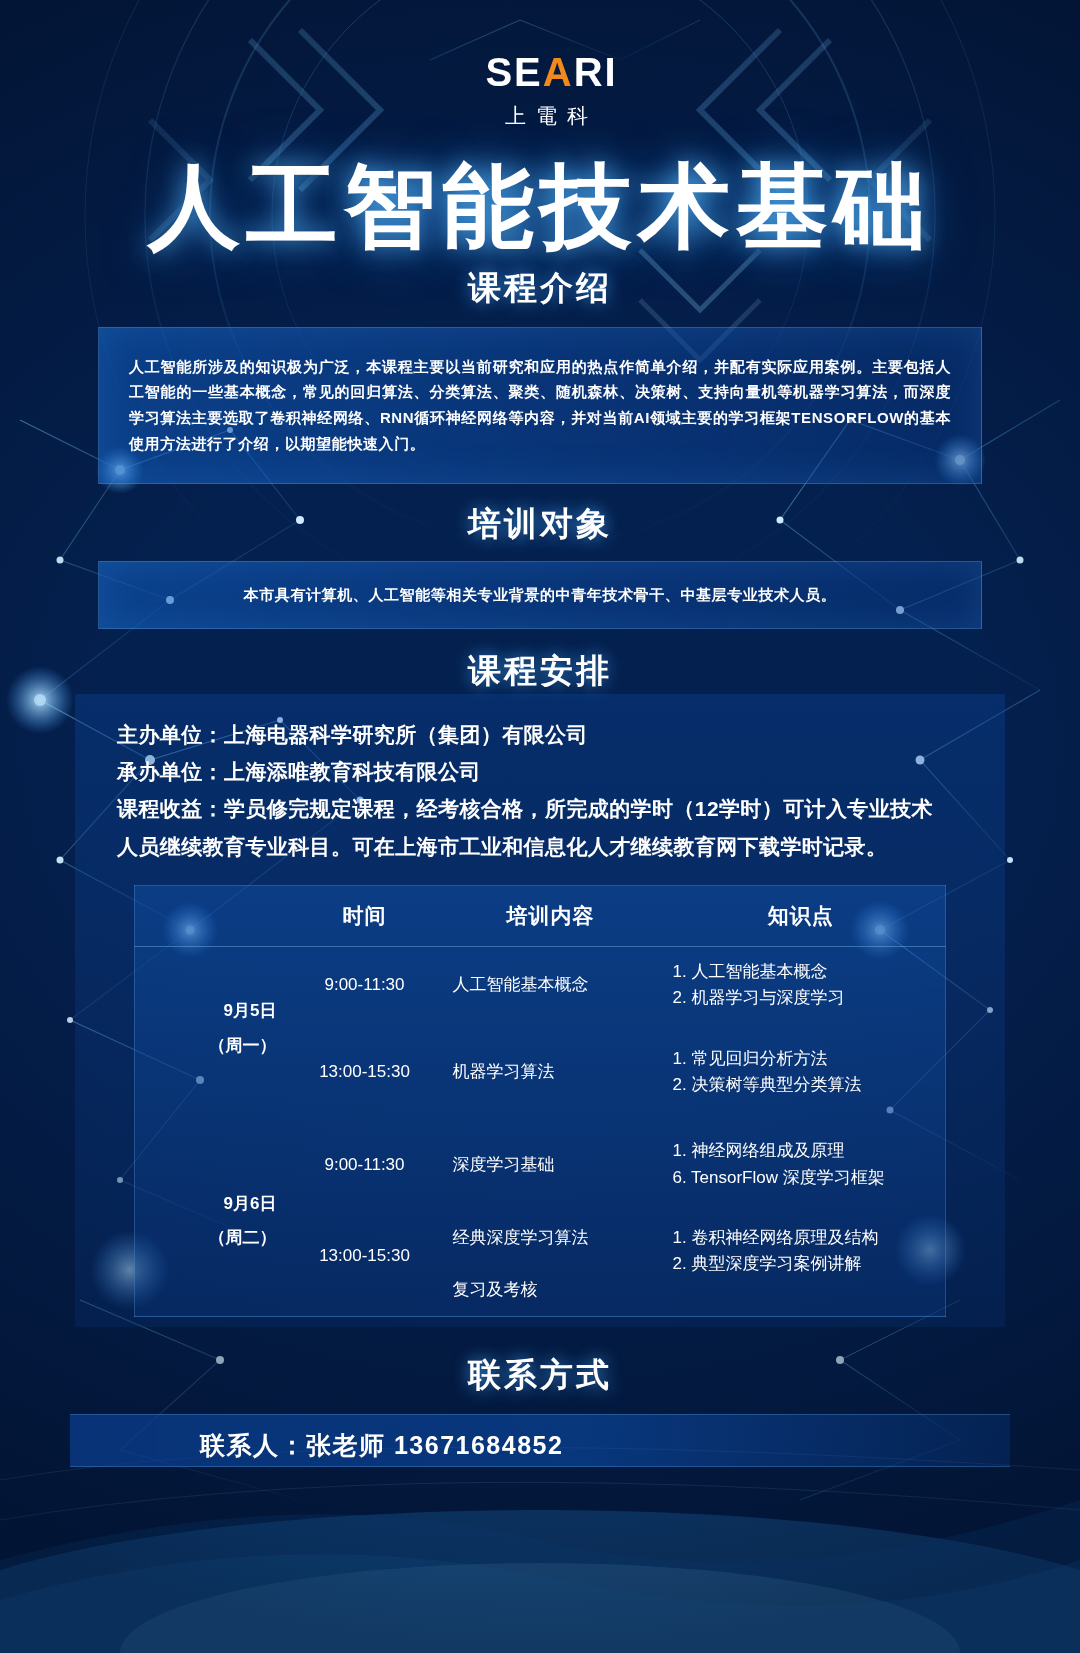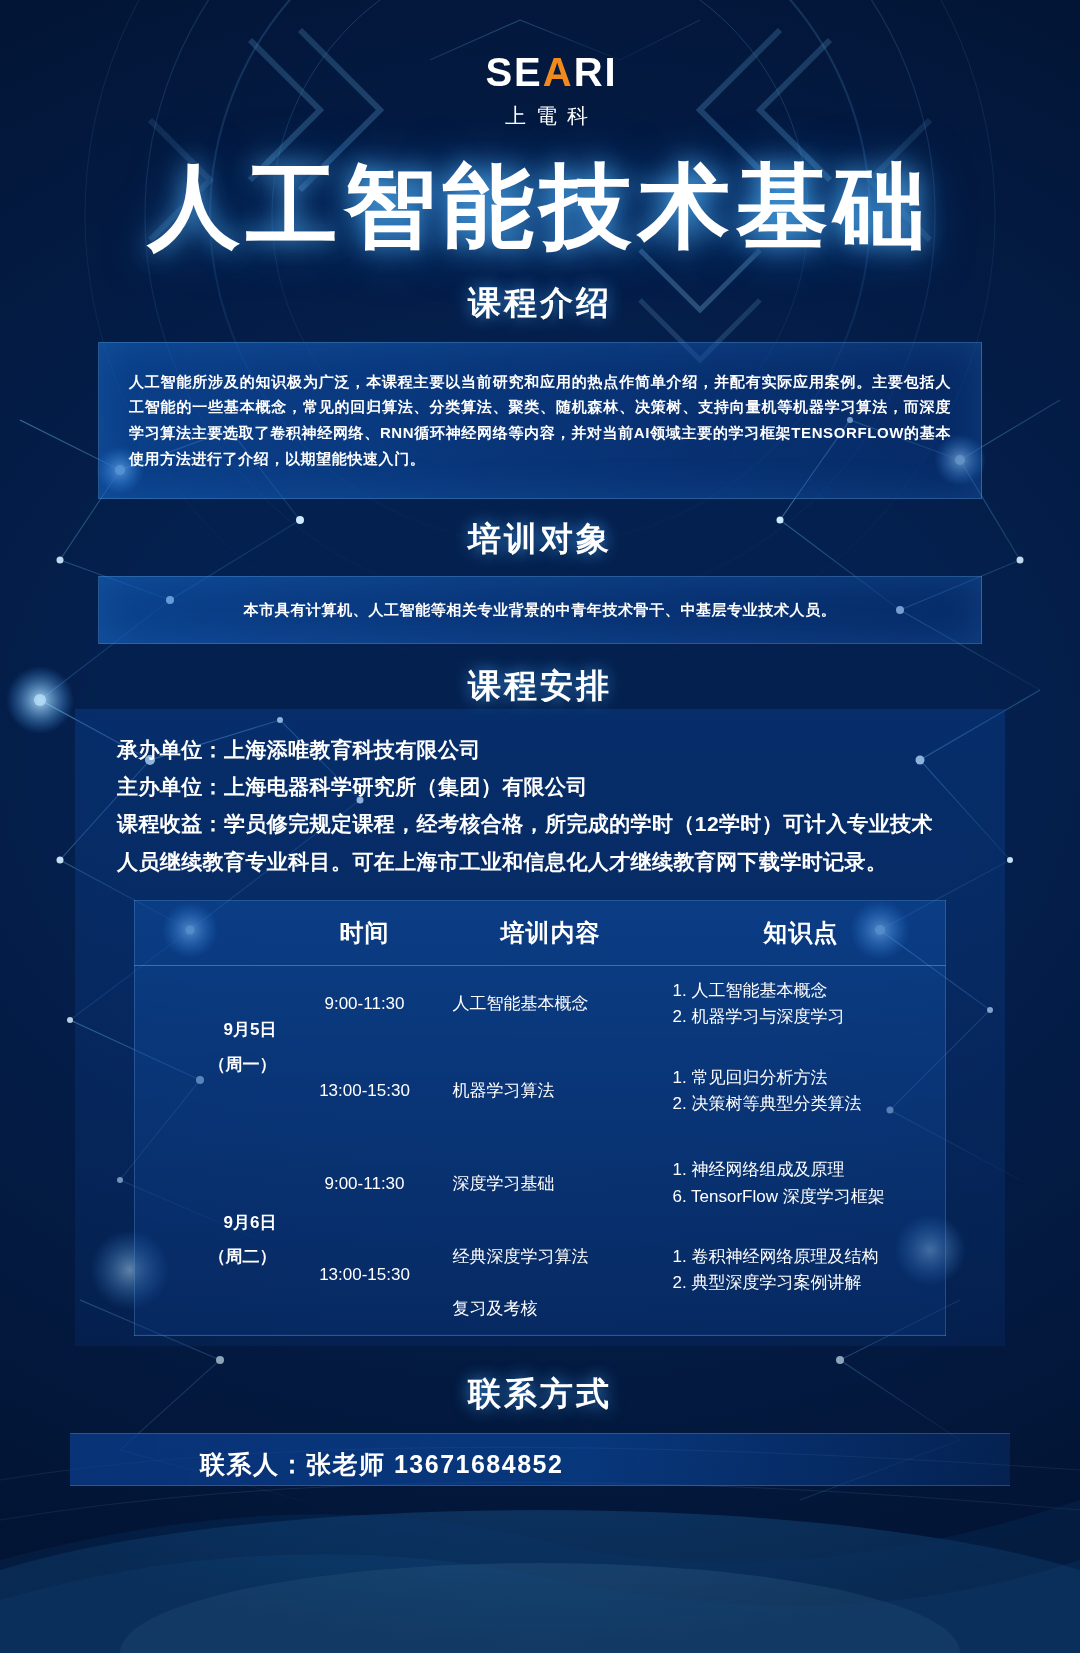--- a/index.html
+++ b/index.html
@@ -115,21 +115,21 @@
 
   .panel p, .panel .line {
     font-size: 15px;
     line-height: 1.72;
     font-weight: bold;
     color: #ffffff;
     letter-spacing: 0.6px;
     text-align: justify;
   }
 
-  .intro-wrap { margin-top: 26px; }
+  .intro-wrap { margin-top: 11px; }
   .audience-wrap { margin-top: 18px; }
 
   .audience-panel {
     padding: 20px 30px;
   }
   .audience-panel .line { text-align: center; }
 
   
   .arrange-wrap { margin-top: 20px; }
   .arrange-block {
@@ -148,21 +148,21 @@
 
   
   .schedule {
     width: 812px;
     margin: 20px auto 0 auto;
     border-collapse: collapse;
     background: linear-gradient(180deg, rgba(18,88,180,0.40) 0%, rgba(10,56,128,0.34) 100%);
     border: 1px solid rgba(130,205,255,0.22);
   }
   .schedule th {
-    font-size: 24px;
+    font-size: 21px;
     font-weight: bold;
     padding: 16px 8px;
     color: #ffffff;
     letter-spacing: 1px;
     border-bottom: 1px solid rgba(150,215,255,0.35);
     margin-top: 43px;
   }
   .schedule td {
     font-size: 17px;
     color: #ffffff;
@@ -326,22 +326,22 @@
     <div class="audience-wrap">
       <div class="section-heading">培训对象</div>
       <div class="panel audience-panel" style="margin-top:14px;">
         <div class="line">本市具有计算机、人工智能等相关专业背景的中青年技术骨干、中基层专业技术人员。</div>
       </div>
     </div>
 
     <div class="arrange-wrap">
       <div class="section-heading">课程安排</div>
       <div class="arrange-block">
+        <div class="arrange-line">主办单位：上海电器科学研究所（集团）有限公司</div>
         <div class="arrange-line">承办单位：上海添唯教育科技有限公司</div>
-        <div class="arrange-line">主办单位：上海电器科学研究所（集团）有限公司</div>
         <div class="arrange-line">课程收益：学员修完规定课程，经考核合格，所完成的学时（12学时）可计入专业技术</div>
         <div class="arrange-line">人员继续教育专业科目。可在上海市工业和信息化人才继续教育网下载学时记录。</div>
 
         <table class="schedule">
           <thead>
             <tr>
               <th class="col-date"></th>
               <th class="col-time">时间</th>
               <th class="col-topic" style="text-align:center;padding-left:0;">培训内容</th>
               <th class="col-points" style="text-align:center;padding-left:0;">知识点</th>

